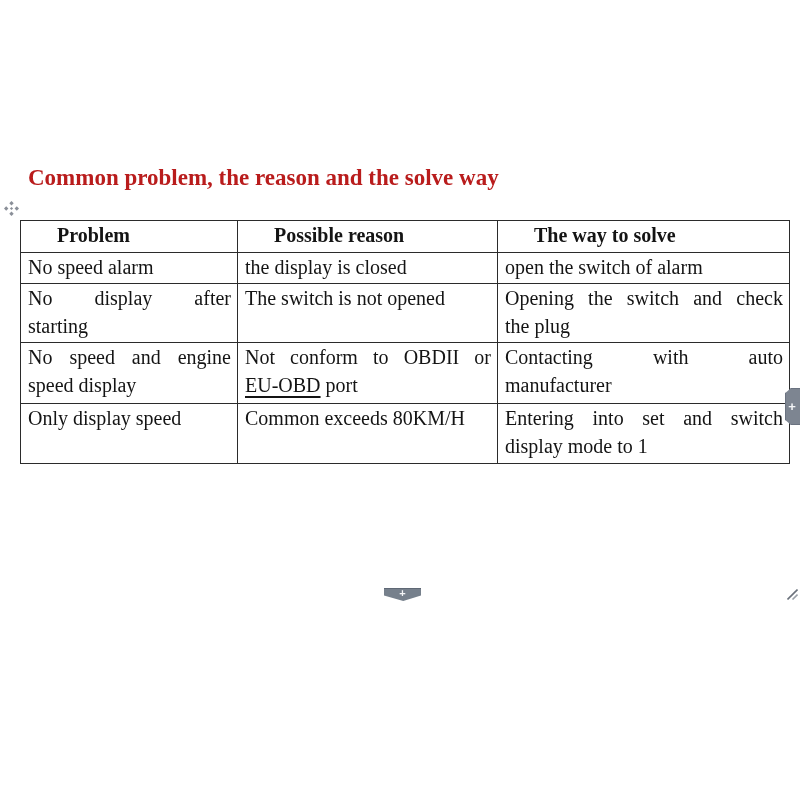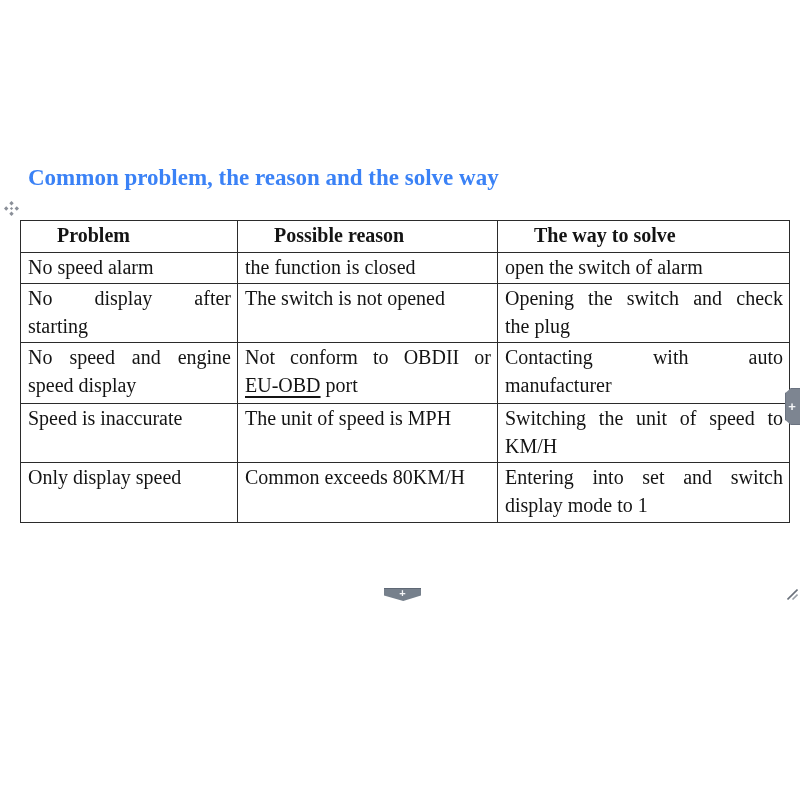--- a/index.html
+++ b/index.html
@@ -1,19 +1,19 @@
 <!DOCTYPE html>
 <html><head>
 <meta charset="utf-8">
 <style>
   html,body{margin:0;padding:0;background:#ffffff;}
   .page{position:relative;width:800px;height:800px;background:#ffffff;overflow:hidden;
         font-family:"Liberation Serif","DejaVu Serif",serif;color:#141414;}
   .doc-title{position:absolute;left:28px;top:165px;margin:0;font-size:23px;line-height:26px;
-        font-weight:bold;color:#3b82f6;white-space:nowrap;}
+        font-weight:bold;color:#b91c1c;white-space:nowrap;}
   
   .move-handle{position:absolute;left:4px;top:201px;width:15px;height:15px;cursor:move;}
   
   table.doc-table{position:absolute;left:20px;top:220px;width:769px;border-collapse:collapse;
         table-layout:fixed;}
   .doc-table th,.doc-table td{border:1.6px solid #2b2b2b;vertical-align:top;
         padding:1px 6px 2px 7px;font-size:20px;line-height:27.5px;text-align:left;
         font-weight:normal;overflow:hidden;}
   .doc-table th{font-weight:bold;padding-left:36px;}
   .line{text-align:left;}
@@ -75,21 +75,21 @@
             <div class="line">The way to solve</div>
           </th>
         </tr>
       </thead>
     <tbody>
         <tr style="height: 28px;">
           <td>
             <div class="line">No speed alarm</div>
           </td>
           <td>
-            <div class="line">the function is closed</div>
+            <div class="line">the display is closed</div>
           </td>
           <td>
             <div class="line">open the switch of alarm</div>
           </td>
         </tr>
         <tr style="height: 57px; margin-left: 15px;">
           <td>
             <div class="line just">No display after</div>
             <div class="line">starting</div>
           </td>
@@ -106,32 +106,20 @@
             <div class="line just">No speed and engine</div>
             <div class="line">speed display</div>
           </td>
           <td>
             <div class="line just">Not conform to OBDII or</div>
             <div class="line"><span class="misspell">EU-OBD</span> port</div>
           </td>
           <td>
             <div class="line just">Contacting with auto</div>
             <div class="line">manufacturer</div>
-          </td>
-        </tr>
-        <tr style="height: 51px;">
-          <td>
-            <div class="line">Speed is inaccurate</div>
-          </td>
-          <td>
-            <div class="line">The unit of speed is MPH</div>
-          </td>
-          <td>
-            <div class="line just">Switching the unit of speed to</div>
-            <div class="line">KM/H</div>
           </td>
         </tr>
         <tr style="height: 60px;">
           <td>
             <div class="line">Only display speed</div>
           </td>
           <td>
             <div class="line">Common exceeds 80KM/H</div>
           </td>
           <td>

